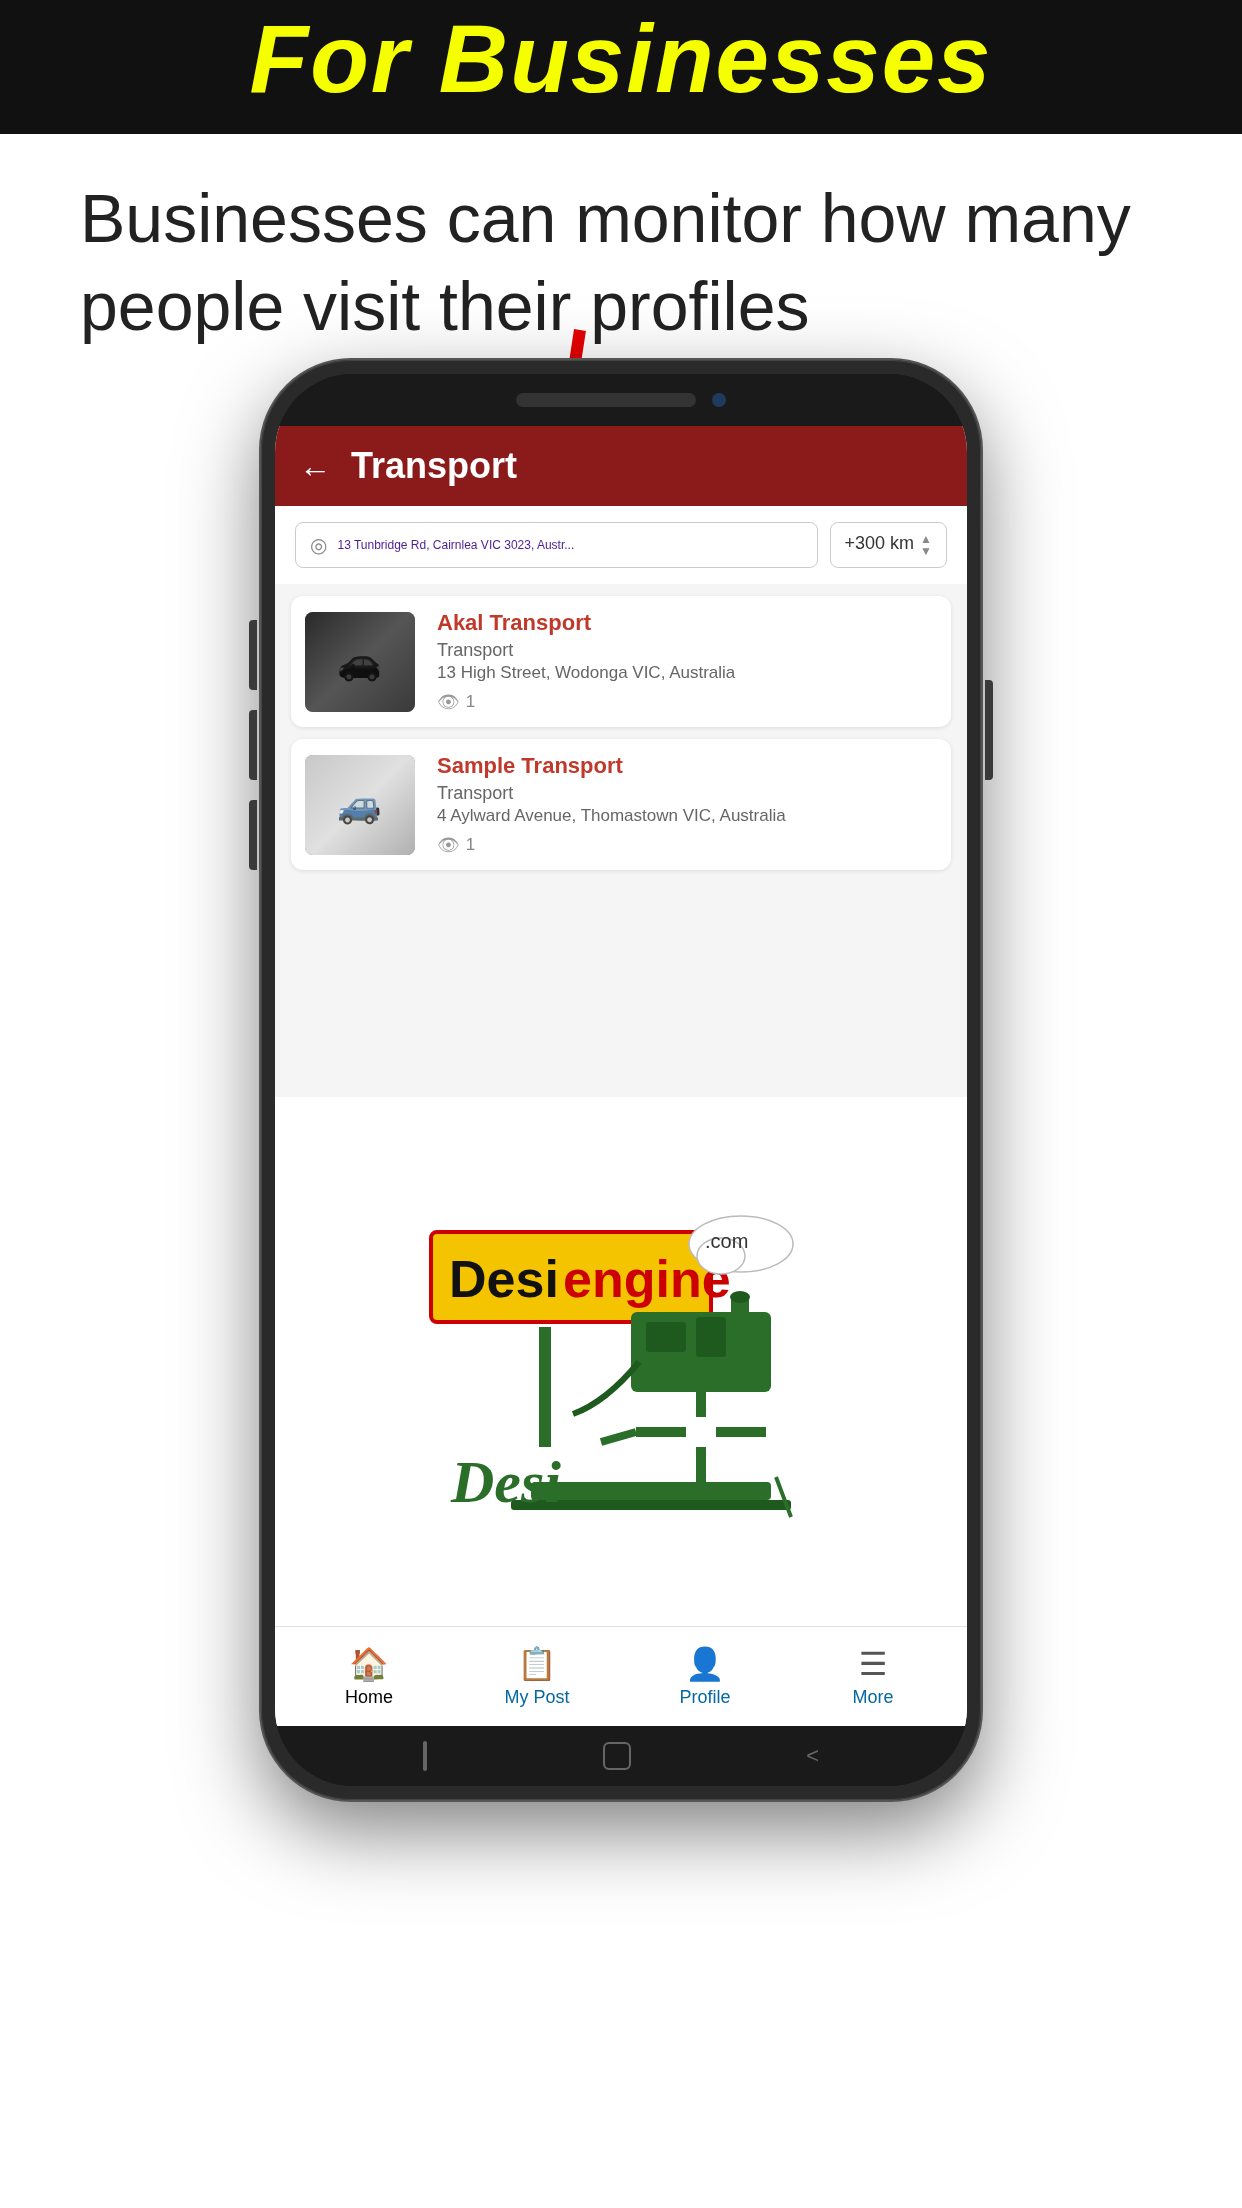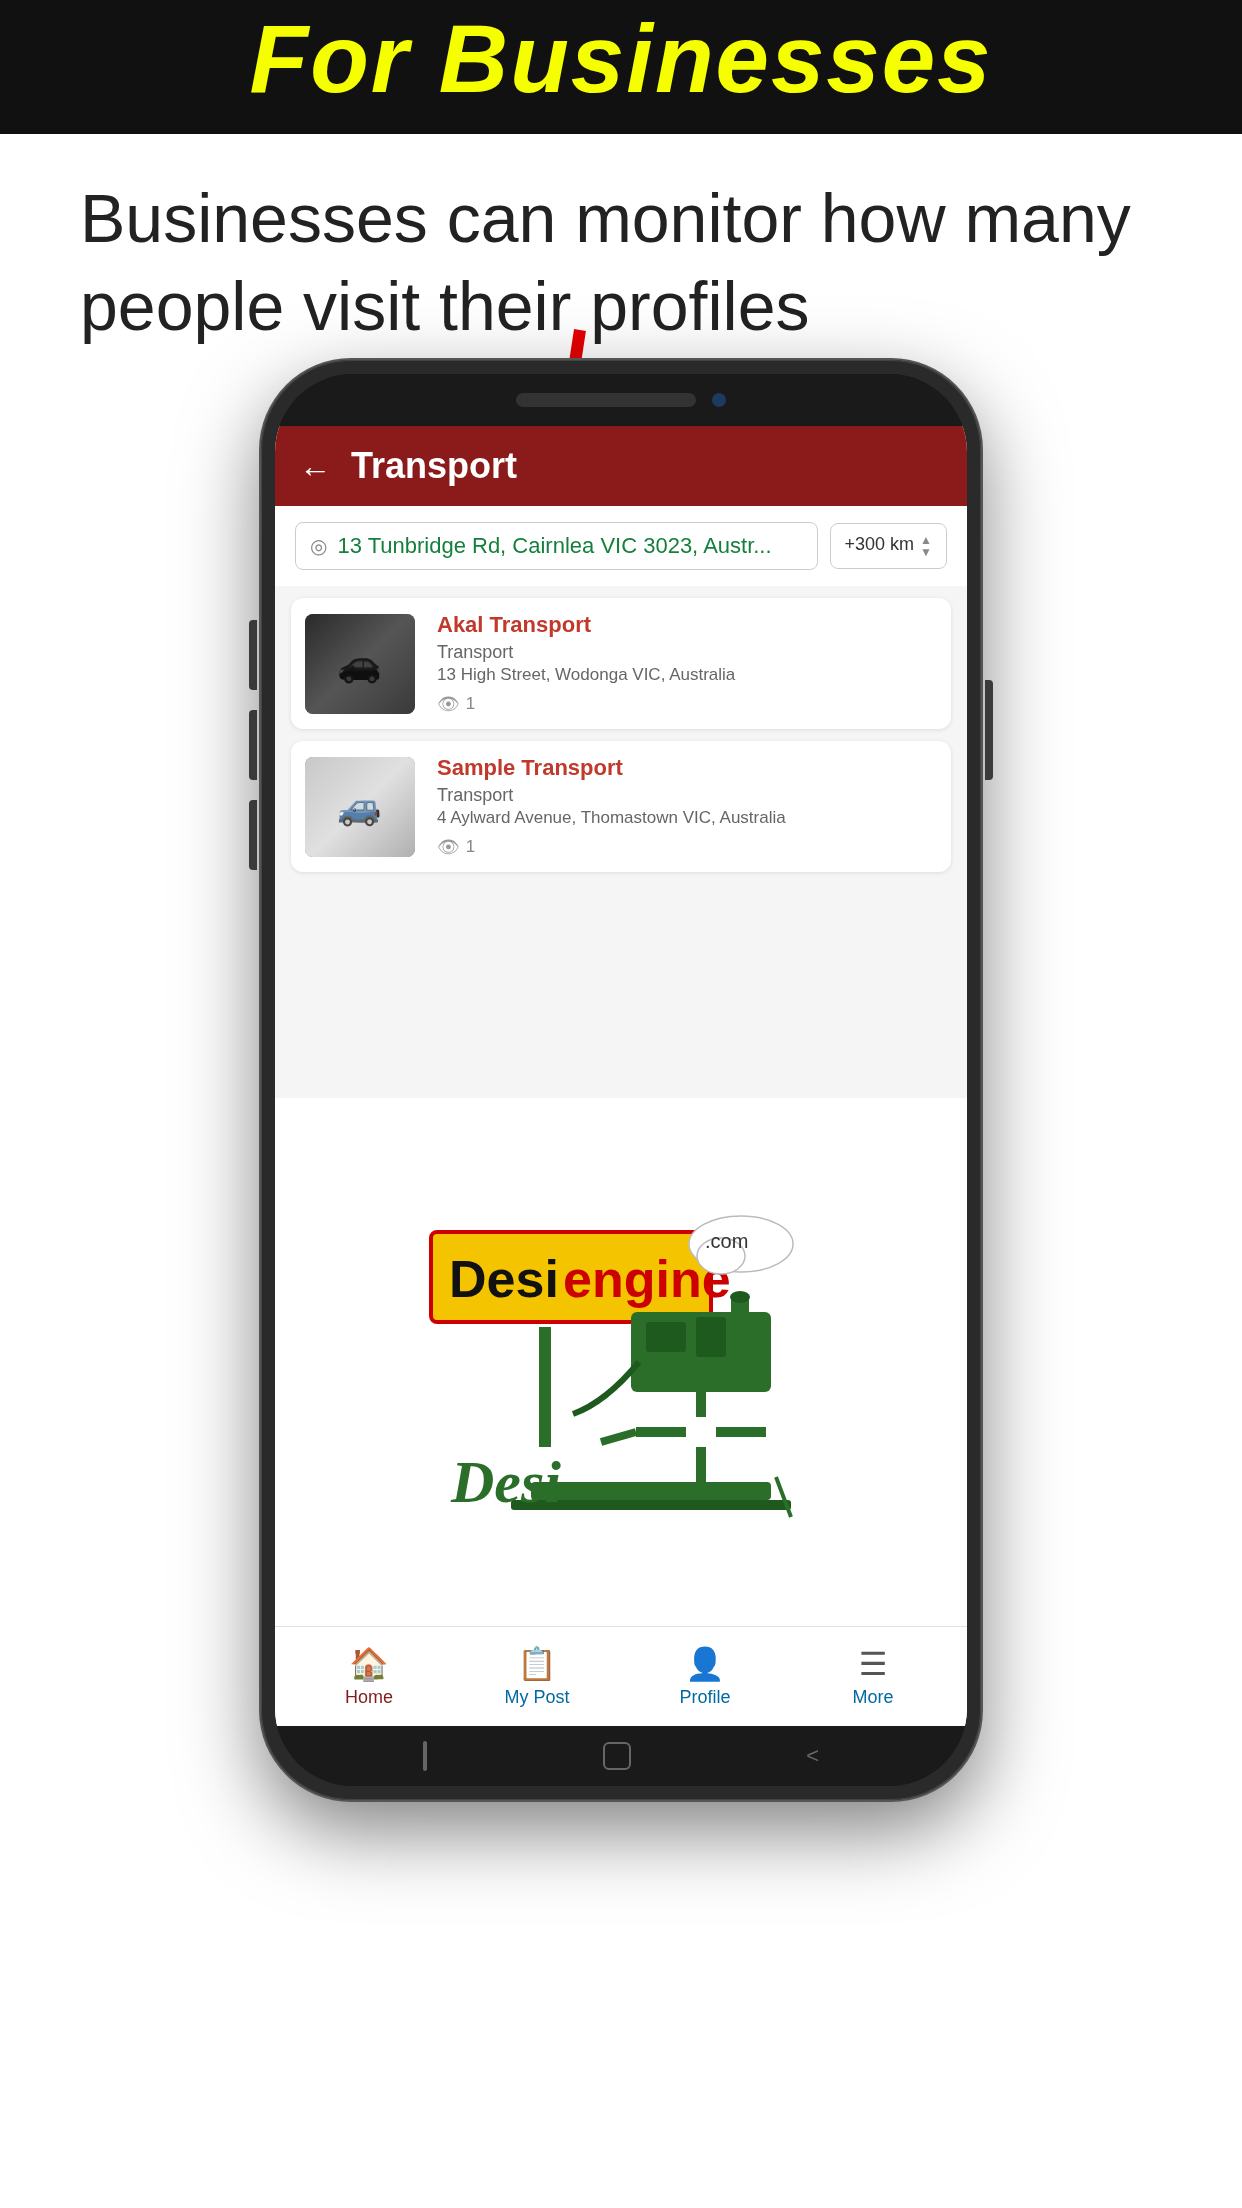--- a/index.html
+++ b/index.html
@@ -176,22 +176,22 @@
       padding: 10px 14px;
       display: flex;
       align-items: center;
       gap: 10px;
     }
     .location-icon {
       color: #888;
       font-size: 20px;
     }
     .location-text {
-      font-size: 22px;
-      color: #15803d;
+      font-size: 12px;
+      color: #4c1d95;
       white-space: nowrap;
       overflow: hidden;
       text-overflow: ellipsis;
     }
     .distance-input {
       border: 1.5px solid #ccc;
       border-radius: 8px;
       padding: 10px 14px;
       font-size: 18px;
       color: #333;
@@ -327,21 +327,21 @@
       flex: 1;
     }
     .nav-icon {
       font-size: 32px;
     }
     .nav-icon.active { color: #c0392b; }
     .nav-icon.inactive { color: #555; }
     .nav-label {
       font-size: 18px;
     }
-    .nav-label.active { color: #7f1d1d; }
+    .nav-label.active { color: #000000; }
     .nav-label.inactive { color: #0369a1; }
 
     
     .home-indicator {
       height: 60px;
       background: #1a1a1a;
       display: flex;
       align-items: center;
       justify-content: space-around;
       padding: 0 60px;

